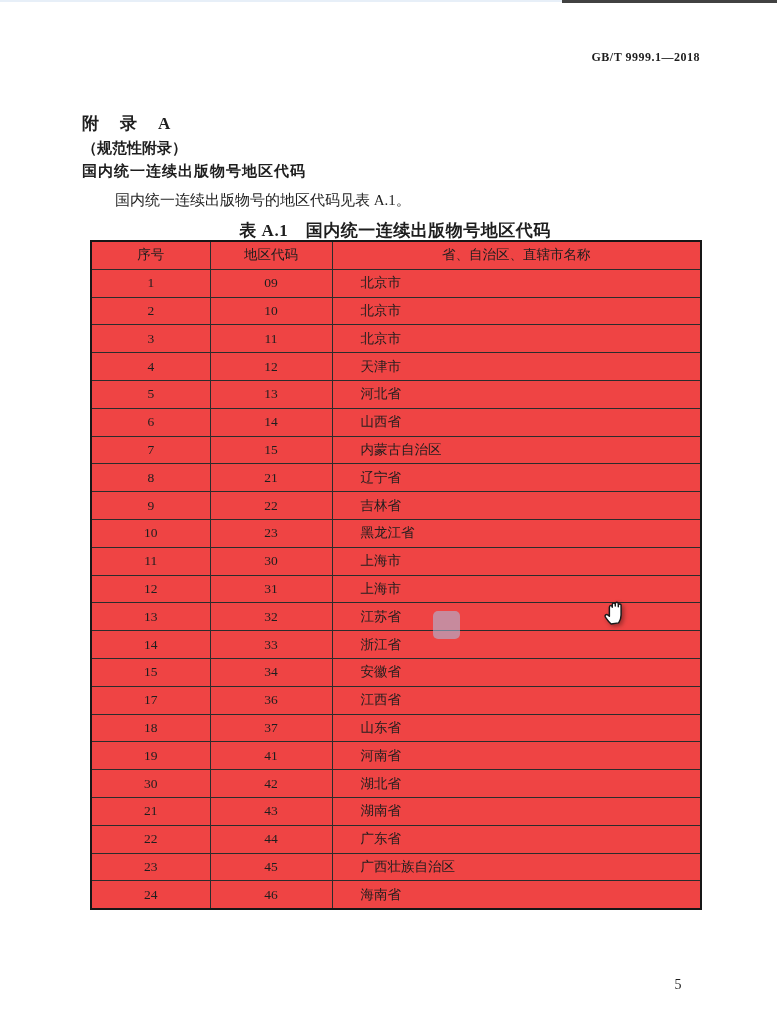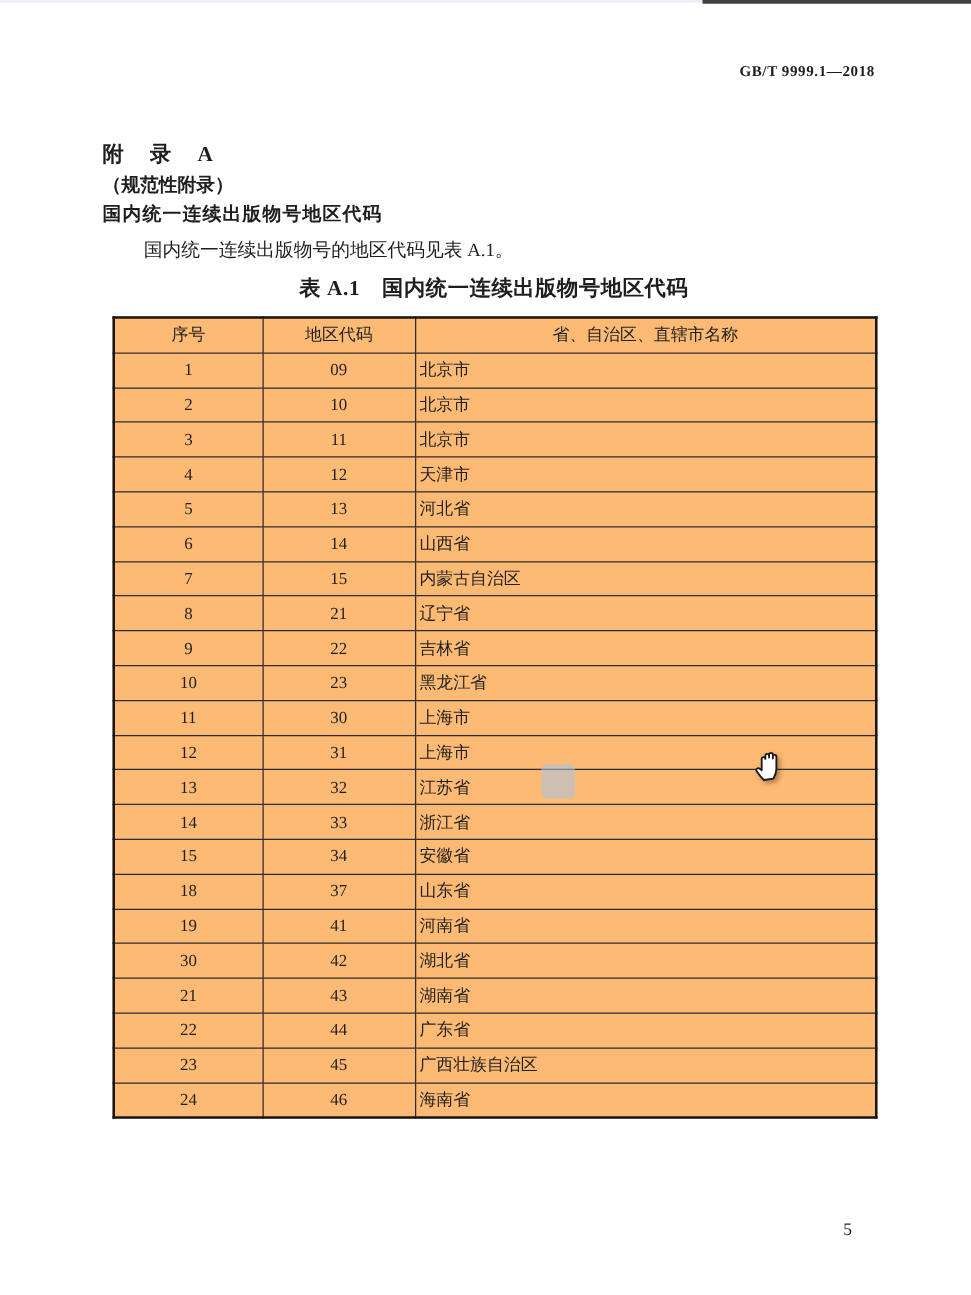--- a/index.html
+++ b/index.html
@@ -26,37 +26,37 @@
   .appendix-heading { top: 162px; font-weight: bold; font-size: 15px; letter-spacing: 1px; }
   .intro {
     position: absolute; left: 115px; top: 191px;
     font-size: 15px; white-space: nowrap;
   }
   .table-caption {
     position: absolute; left: 90px; width: 610px; top: 219px;
     text-align: center; font-weight: bold; font-size: 17px; letter-spacing: .5px;
   }
   table.region-table {
-    position: absolute; left: 90px; top: 253px;
+    position: absolute; left: 90px; top: 240px;
     width: 610px; table-layout: fixed;
     border-collapse: collapse;
-    background: #fdba74;
+    background: #ef4444;
     border: 2.5px solid #161616;
   }
   .region-table th, .region-table td {
     border: 1.5px solid #2c2c2c;
     height: 26.8px;
     padding: 0;
     font-size: 13.5px;
     font-weight: normal;
     text-align: center;
     overflow: hidden;
     white-space: nowrap;
   }
-  .region-table td.name-cell { text-align: left; padding-left: 3px; }
+  .region-table td.name-cell { text-align: left; padding-left: 28px; }
 
   .watermark-stamp {
     position: absolute; left: 433px; top: 611px;
     width: 27px; height: 28px;
     background: rgba(166, 196, 232, 0.55);
     border-radius: 5px;
     z-index: 3;
     display: flex; align-items: center; justify-content: center;
     font-size: 8px; color: rgba(255,255,255,0.9);
     font-family: "Liberation Sans", sans-serif;
@@ -170,20 +170,25 @@
         <td>14</td>
         <td>33</td>
         <td class="name-cell">浙江省</td>
       </tr>
       <tr>
         <td>15</td>
         <td>34</td>
         <td class="name-cell">安徽省</td>
       </tr>
       <tr>
+        <td>17</td>
+        <td>36</td>
+        <td class="name-cell">江西省</td>
+      </tr>
+      <tr>
         <td>18</td>
         <td>37</td>
         <td class="name-cell">山东省</td>
       </tr>
       <tr>
         <td>19</td>
         <td>41</td>
         <td class="name-cell">河南省</td>
       </tr>
       <tr>

